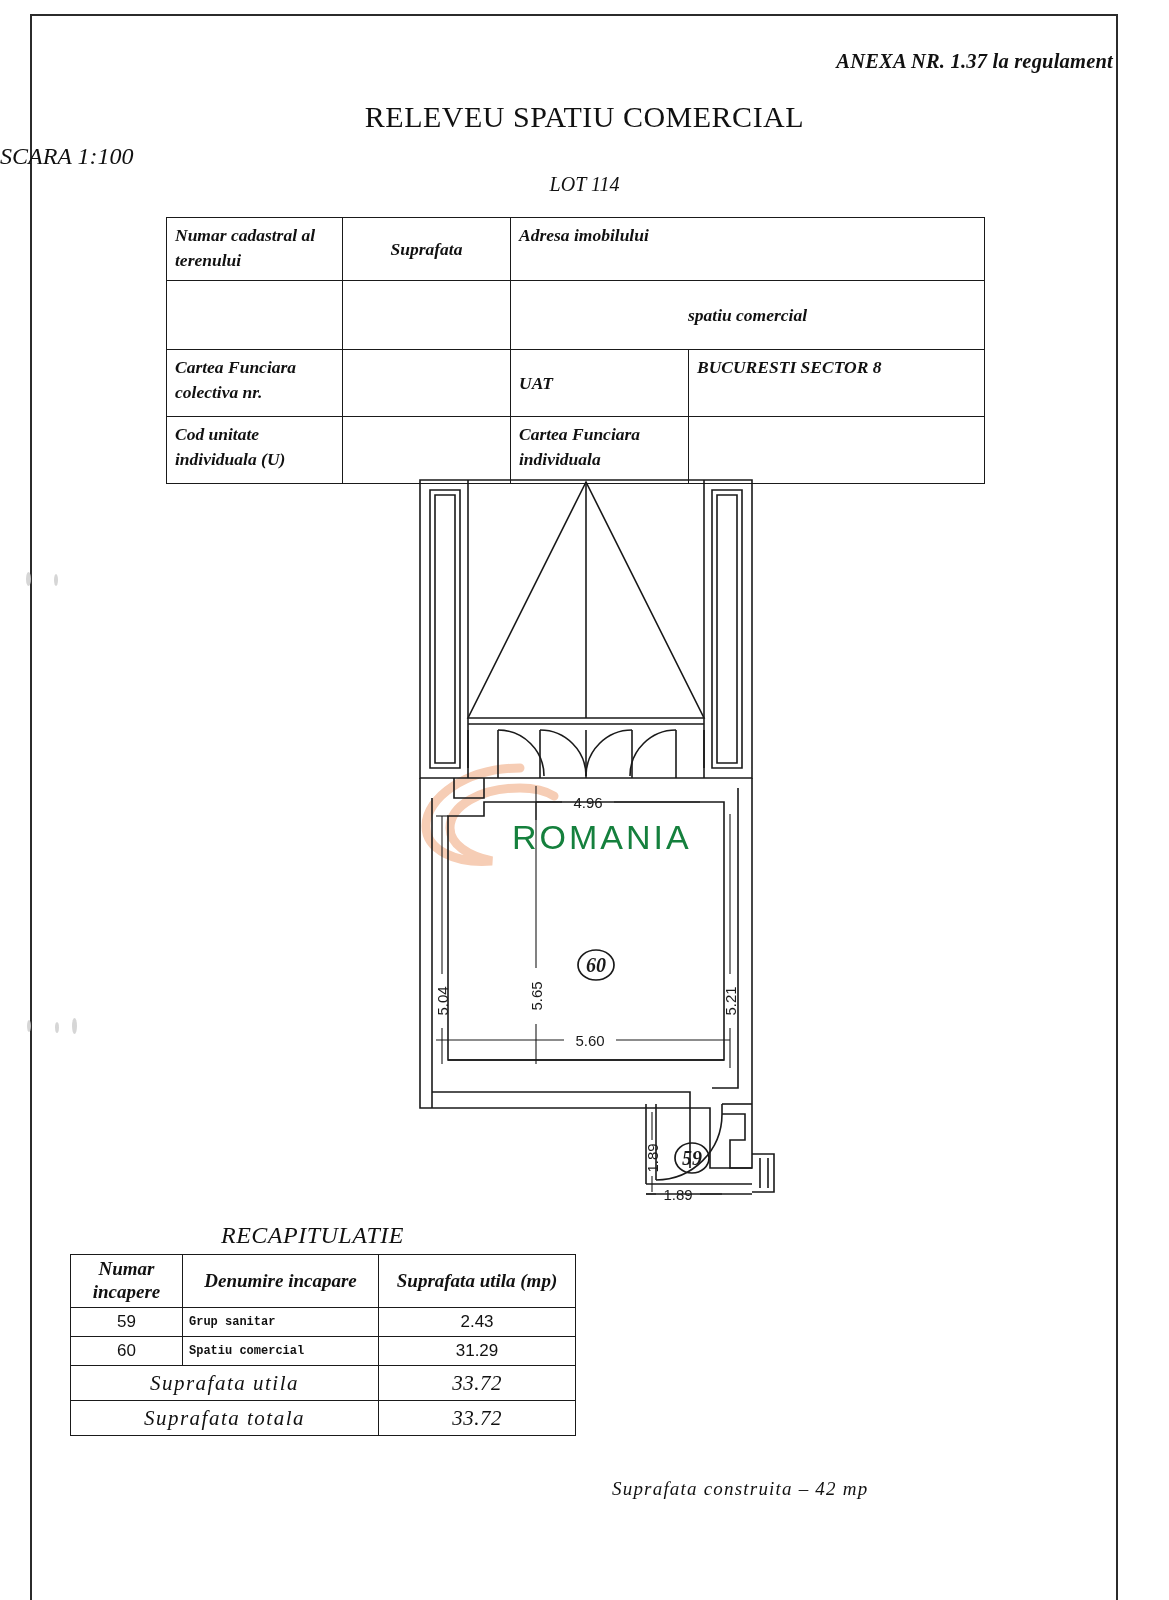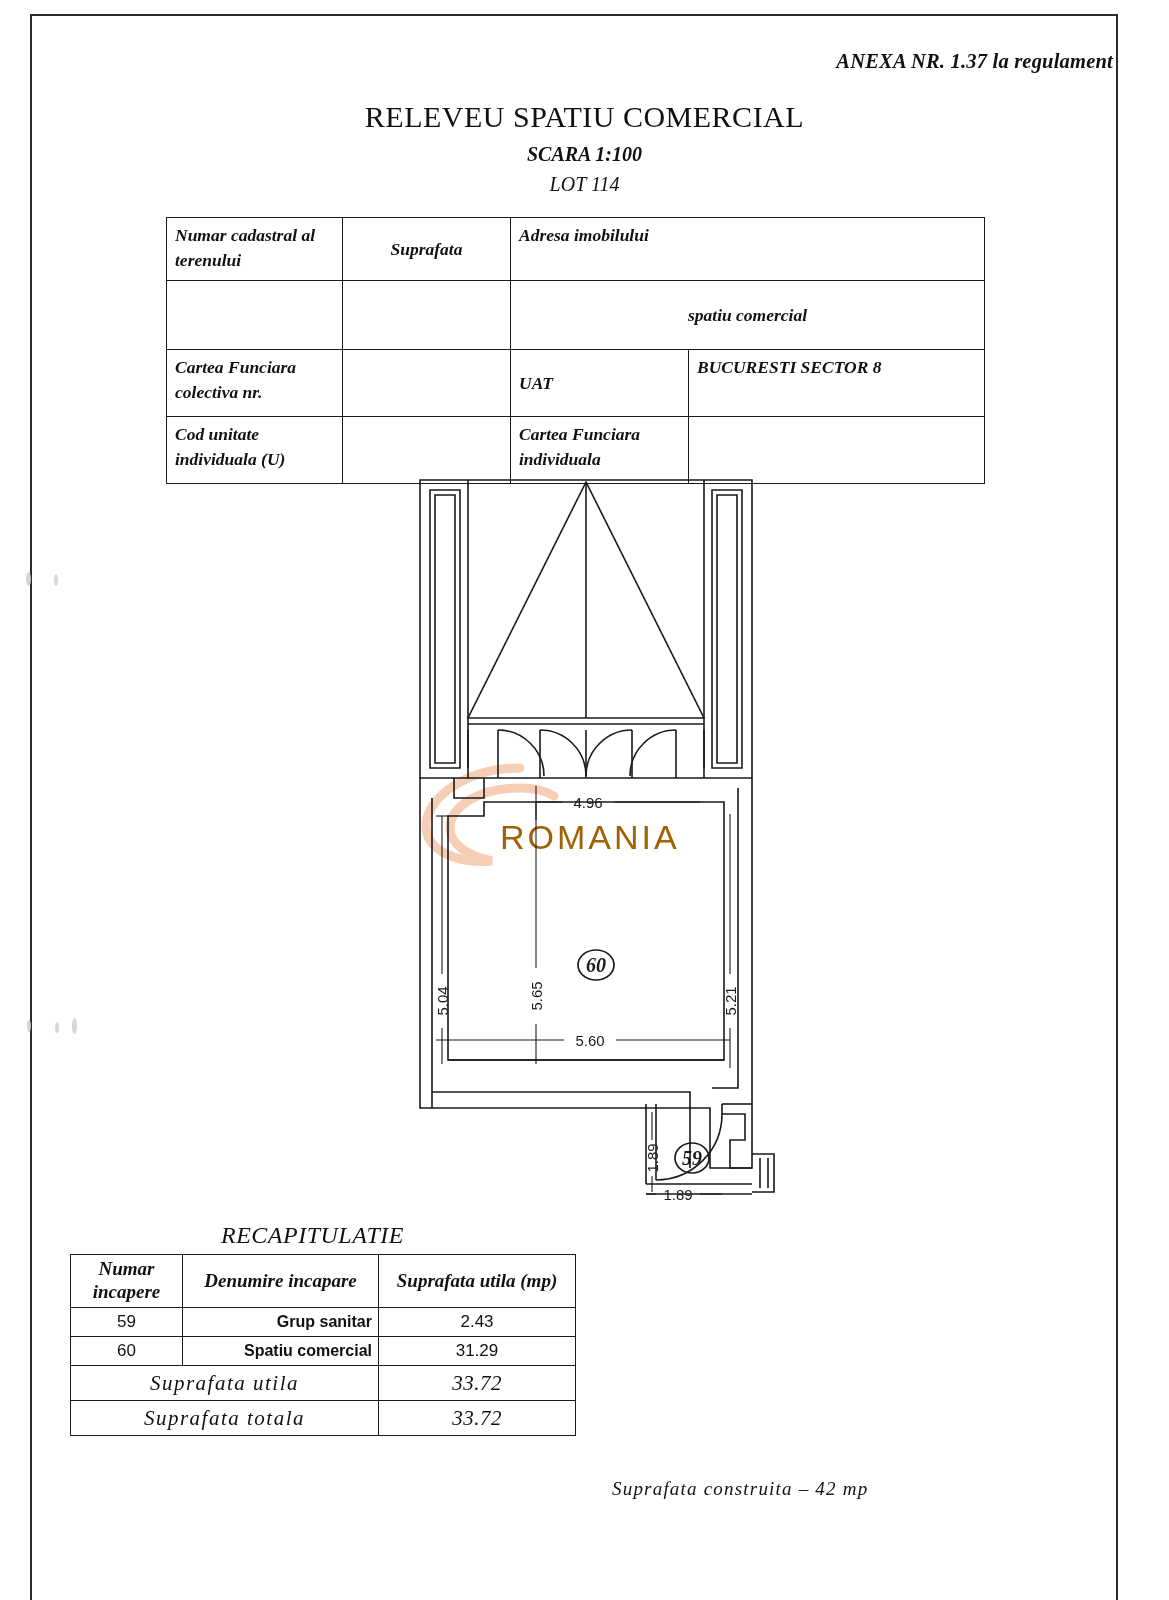--- a/index.html
+++ b/index.html
@@ -51,24 +51,24 @@
     left: 0; right: 0;
     top: 100px;
     text-align: center;
     font-size: 30px;
     letter-spacing: .5px;
   }
   #scale-line {
     position: absolute;
     left: 0; right: 0;
     top: 143px;
-    text-align: center;
-    font-size: 20px;
-    font-style: italic;
-    font-weight: bold;
+    text-align: left;
+    font-size: 24px;
+    font-style: italic;
+    font-weight: normal;
   }
   #lot-line {
     position: absolute;
     left: 0; right: 0;
     top: 173px;
     text-align: center;
     font-size: 20px;
     font-style: italic;
     font-weight: normal;
   }
@@ -112,26 +112,26 @@
   #watermark {
     position: absolute;
     left: 408px;
     top: 760px;
     width: 330px;
     height: 110px;
     pointer-events: none;
   }
   #wm-text {
     position: absolute;
-    left: 92px;
+    left: 104px;
     top: 58px;
     font-family: "Liberation Sans", sans-serif;
     font-size: 34px;
     letter-spacing: 3px;
-    color: #a16207;
+    color: #15803d;
   }
 
   
   #recap-title {
     position: absolute;
     left: 221px;
     top: 1222px;
     font-size: 24px;
     font-style: italic;
     letter-spacing: .5px;
@@ -157,23 +157,23 @@
     vertical-align: middle;
     text-align: center;
   }
   .cell-num {
     text-align: center;
     font-family: "Liberation Sans", sans-serif;
     font-size: 17px;
     height: 24px;
   }
   .cell-name {
-    text-align: right;
-    font-family: Liberation Sans, sans-serif;
-    font-size: 16px;
+    text-align: left;
+    font-family: Liberation Mono, monospace;
+    font-size: 12px;
     font-weight: bold;
     height: 24px;
   }
   .cell-area {
     text-align: center;
     font-family: "Liberation Sans", sans-serif;
     font-size: 17px;
     height: 24px;
   }
   .sum-label {

